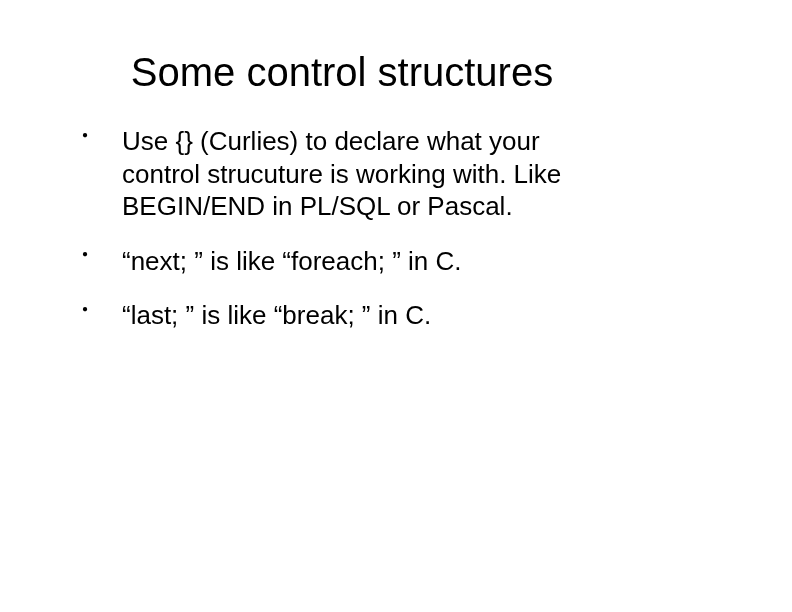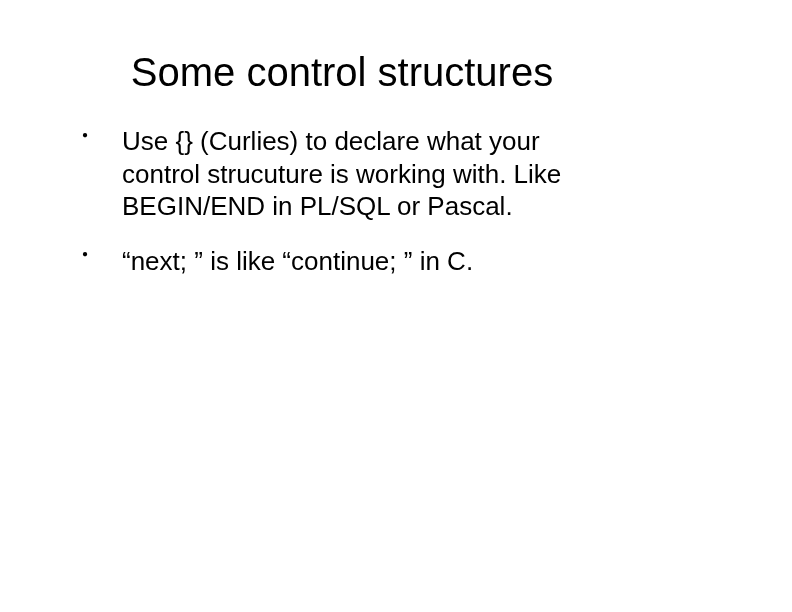--- a/index.html
+++ b/index.html
@@ -45,15 +45,16 @@
     line-height: 1;
   }
 </style>
 </head>
 <body>
 
 <div class="slide">
   <h1 class="title">Some control structures</h1>
   <ul class="bullets">
     <li>Use {} (Curlies) to declare what your control strucuture is working with. Like BEGIN/END in PL/SQL or Pascal.</li>
-    <li>“next; ” is like “continue; ” in C.</li>
+    <li>“next; ” is like “foreach; ” in C.</li>
+    <li>“last; ” is like “break; ” in C.</li>
   </ul>
 </div>
 
 </body></html>

